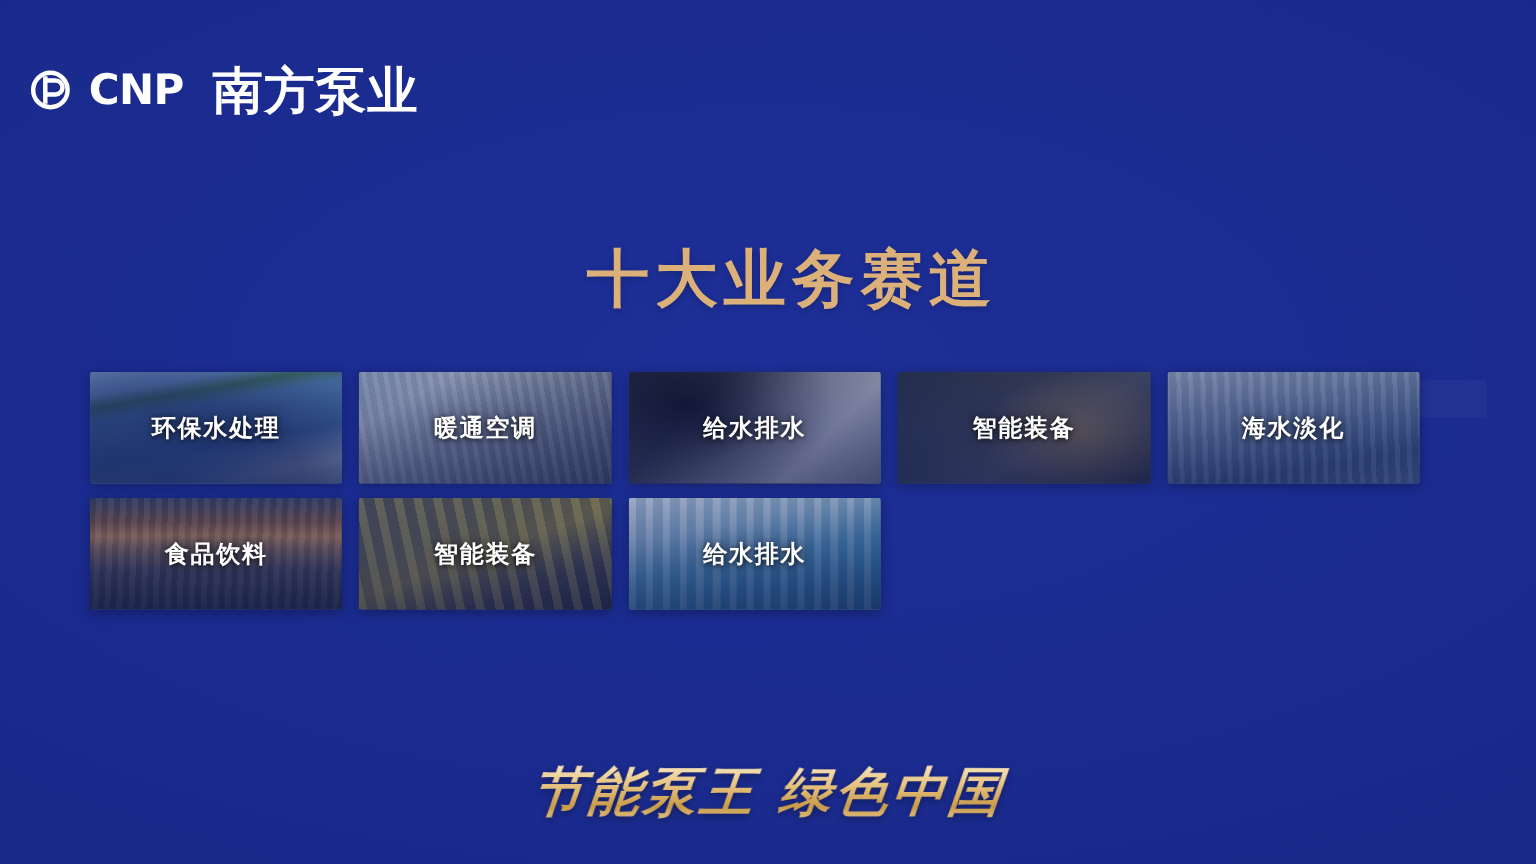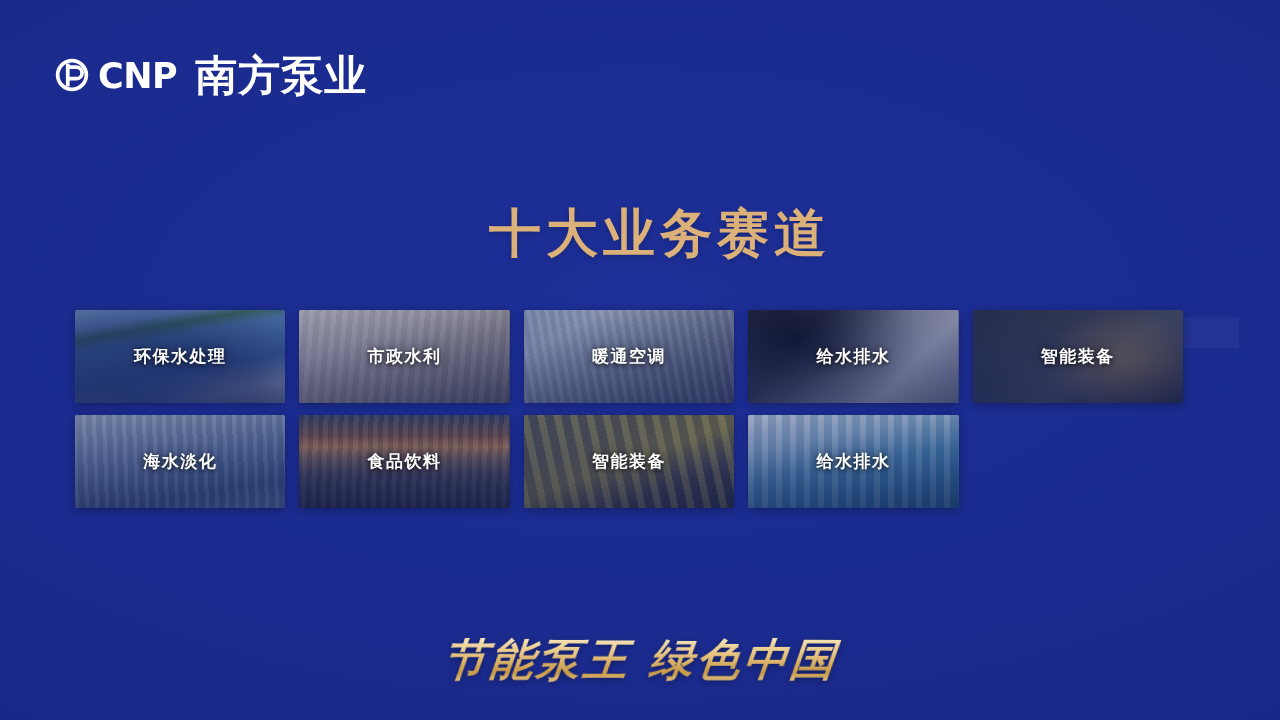--- a/index.html
+++ b/index.html
@@ -21,25 +21,25 @@
   .slide {
     position: absolute;
     inset: 0;
     background: radial-gradient(130% 110% at 50% 42%, #1d2f98 0%, #1a2a8d 48%, #16237e 100%);
     overflow: hidden;
   }
 
   
   .brand {
     position: absolute;
-    left: 55px;
+    left: 25px;
     top: 52px;
     display: flex;
     align-items: center;
-    gap: 9px;
+    gap: 15px;
     height: 46px;
     justify-content: flex-end;
   }
   .brand-mark {
     width: 34px;
     height: 34px;
     flex: 0 0 34px;
     display: block;
   }
   .brand-cnp {
@@ -113,21 +113,21 @@
     inset: 0;
     background: linear-gradient(180deg,
                 rgba(20,32,105,0.30) 0%,
                 rgba(20,32,105,0.42) 45%,
                 rgba(16,26,88,0.55) 100%);
   }
   .card-label {
     position: relative;
     z-index: 2;
     color: #ffffff;
-    font-size: 17px;
+    font-size: 20px;
     font-weight: 700;
     letter-spacing: 1.5px;
     white-space: nowrap;
     text-shadow: 0 1px 4px rgba(0,0,0,0.75), 0 0 12px rgba(0,0,0,0.40);
   }
 
   
   .ghost-panel {
     position: absolute;
     left: 1183px;
@@ -182,27 +182,20 @@
   <div class="grid">
 
     <div class="card">
       <div class="card-photo" style="background-image:
              radial-gradient(90% 120% at 30% 95%, rgba(40,78,140,.95) 0%, rgba(24,46,96,.5) 60%, rgba(18,34,80,0) 100%),
              linear-gradient(170deg,#7fa8d6 0%,#6d9bcf 16%,#3d7a51 24%,#4e86b8 33%,#3f73ae 62%,#b9c6d4 84%,#8fa3bb 100%);"></div>
       <div class="card-scrim"></div>
       <span class="card-label">环保水处理</span>
     </div>
 
-    <div class="card">
-      <div class="card-photo" style="background-image:
-             repeating-linear-gradient(95deg, rgba(255,255,255,.08) 0 5px, rgba(0,0,0,.06) 5px 11px),
-             linear-gradient(160deg,#d8d2c6 0%,#c9c2b4 30%,#a79e8e 58%,#8d8679 78%,#6f6a60 100%);"></div>
-      <div class="card-scrim"></div>
-      <span class="card-label">市政水利</span>
-    </div>
 
     <div class="card">
       <div class="card-photo" style="background-image:
              repeating-linear-gradient(80deg, rgba(255,255,255,.10) 0 4px, rgba(0,0,0,.07) 4px 9px),
              linear-gradient(150deg,#9fb6cd 0%,#b9c6d2 22%,#8e9aa6 48%,#6d7786 72%,#4e5a6c 100%);"></div>
       <div class="card-scrim"></div>
       <span class="card-label">暖通空调</span>
     </div>
 
     <div class="card">

